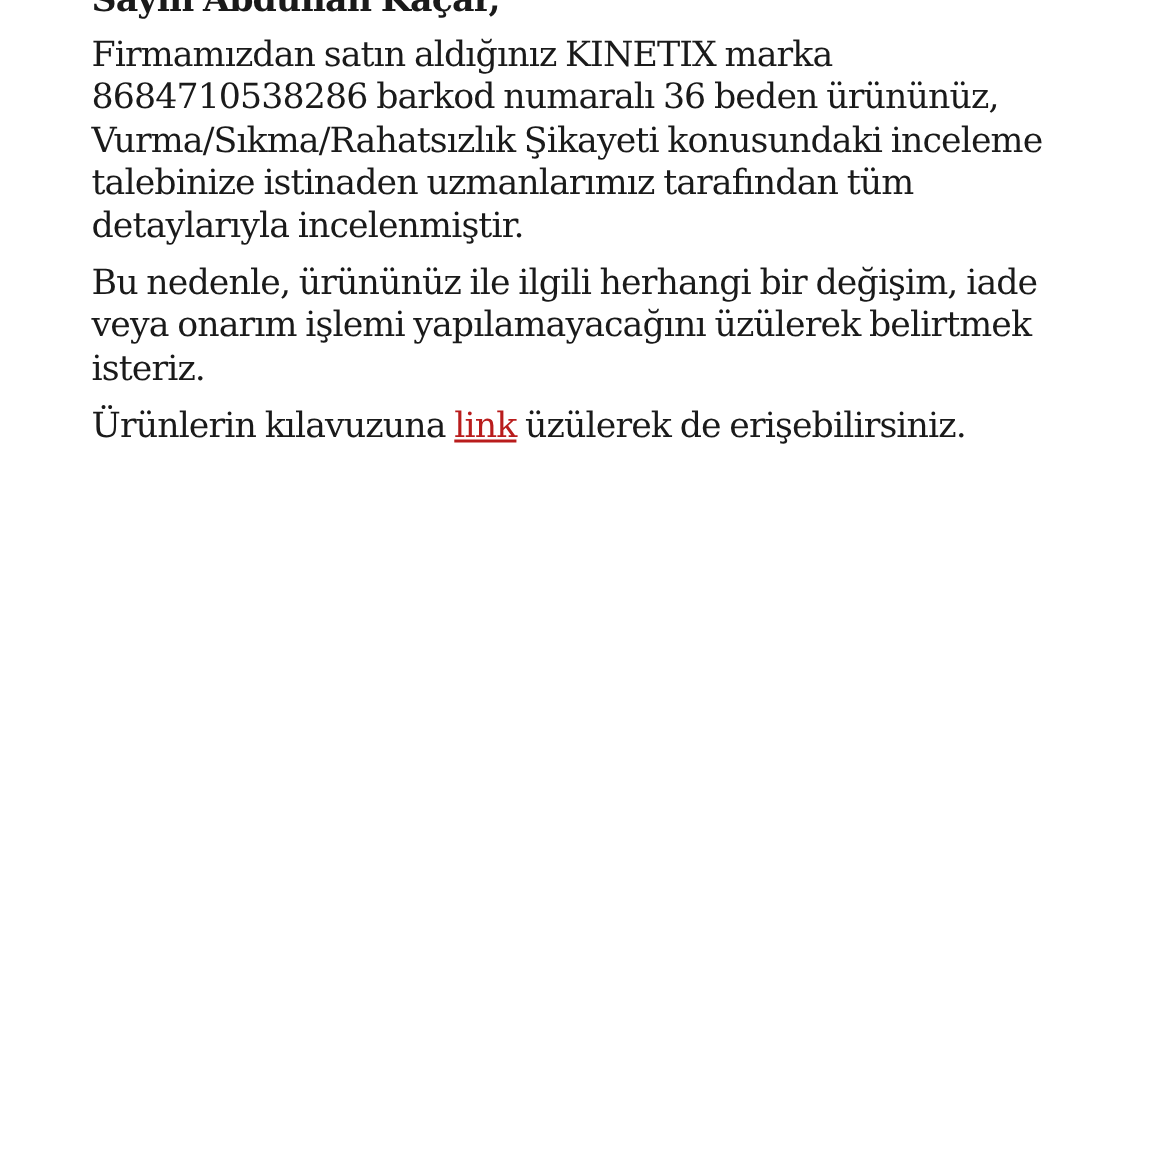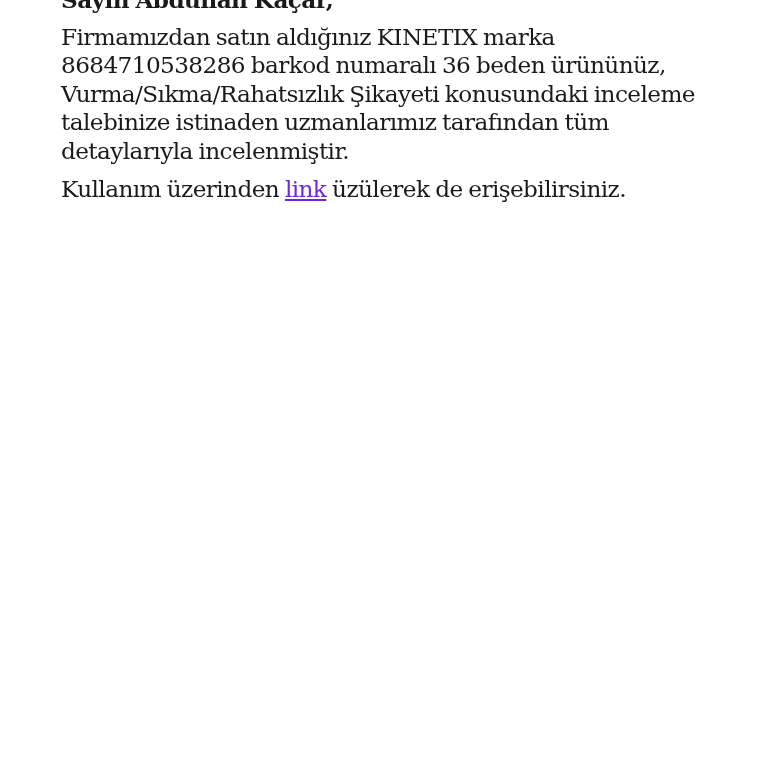--- a/index.html
+++ b/index.html
@@ -26,24 +26,25 @@
       word-spacing: -1px;
     }
     .greeting {
       font-weight: bold;
       margin: 0 0 8px 0;
     }
     p {
       margin: 0 0 9.5px 0;
     }
     a.link {
-      color: #6d28d9;
+      color: #b91c1c;
       text-decoration: underline;
     }
   </style>
 </head>
 <body>
 
 <div class="content">
   <p class="greeting">Sayın Abdullah Kaçar,</p>
   <p>Firmamızdan satın aldığınız KINETIX marka 8684710538286 barkod numaralı 36 beden ürününüz, Vurma/Sıkma/Rahatsızlık Şikayeti konusundaki inceleme talebinize istinaden uzmanlarımız tarafından tüm detaylarıyla incelenmiştir.</p>
-  <p><span>Kullanım üzerinden </span><a class="link" href="#">link</a><span> üzülerek de erişebilirsiniz.</span></p>
+  <p>Bu nedenle, ürününüz ile ilgili herhangi bir değişim, iade veya onarım işlemi yapılamayacağını üzülerek belirtmek isteriz.</p>
+  <p><span>Ürünlerin kılavuzuna </span><a class="link" href="#">link</a><span> üzülerek de erişebilirsiniz.</span></p>
 </div>
 
 </body></html>

